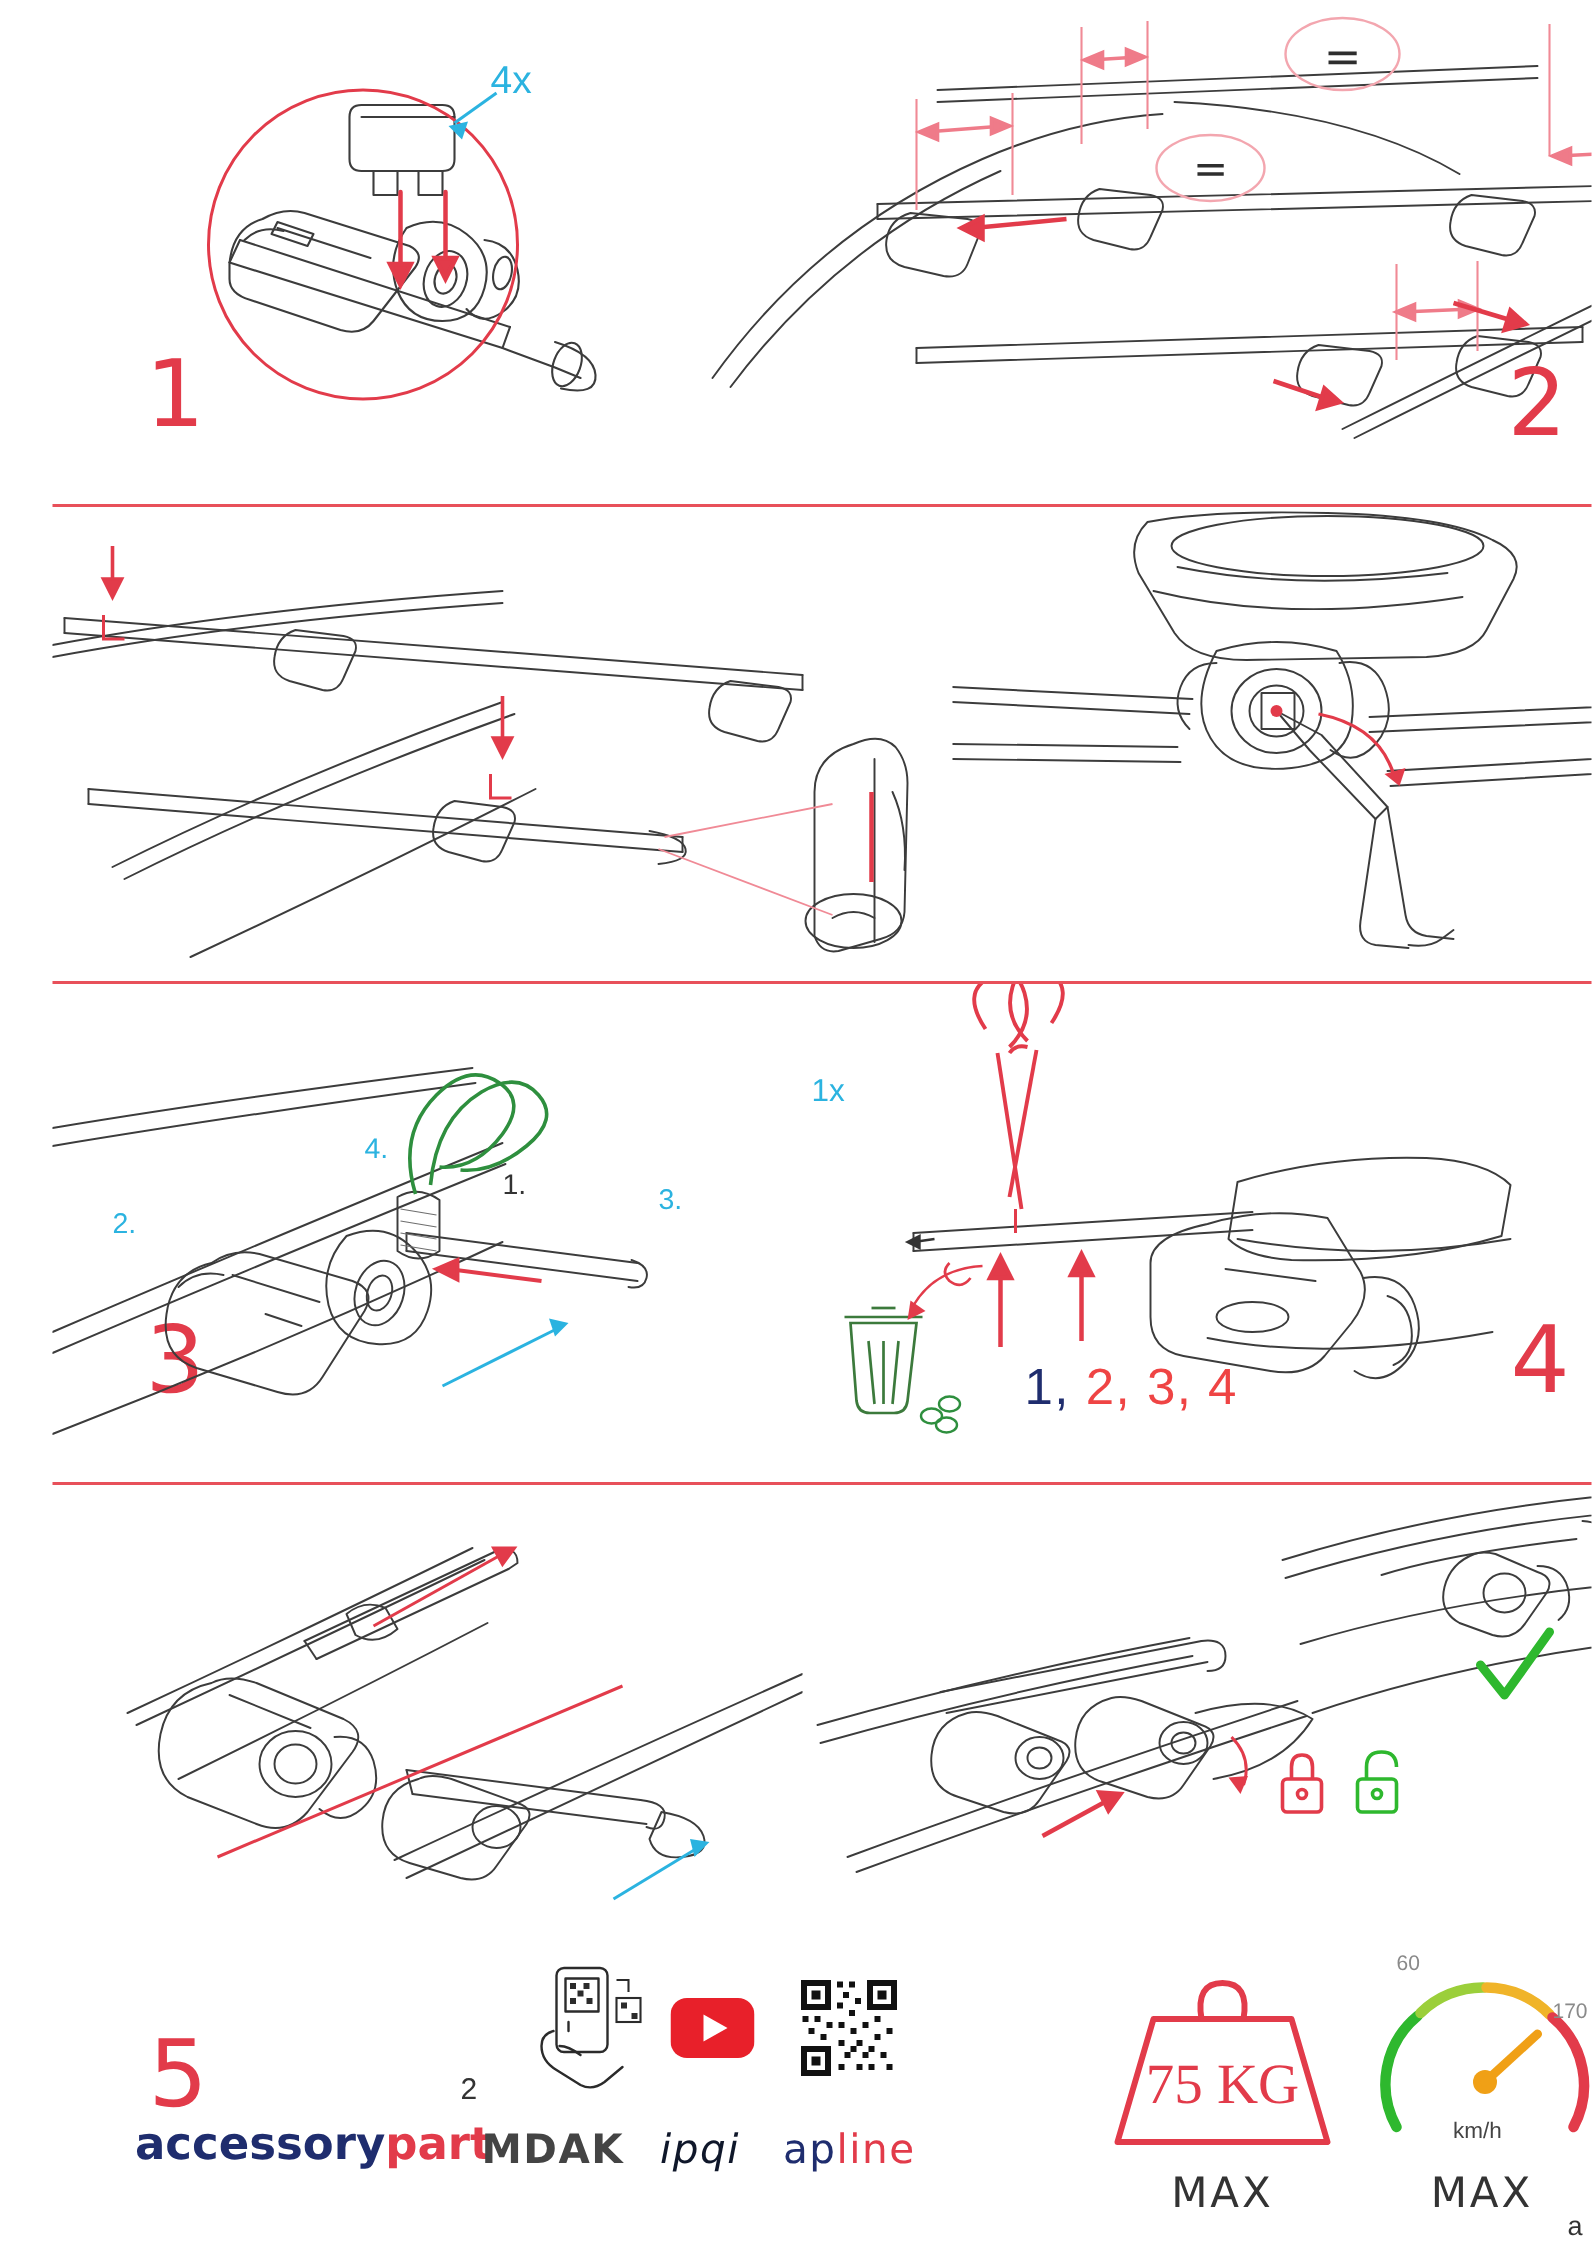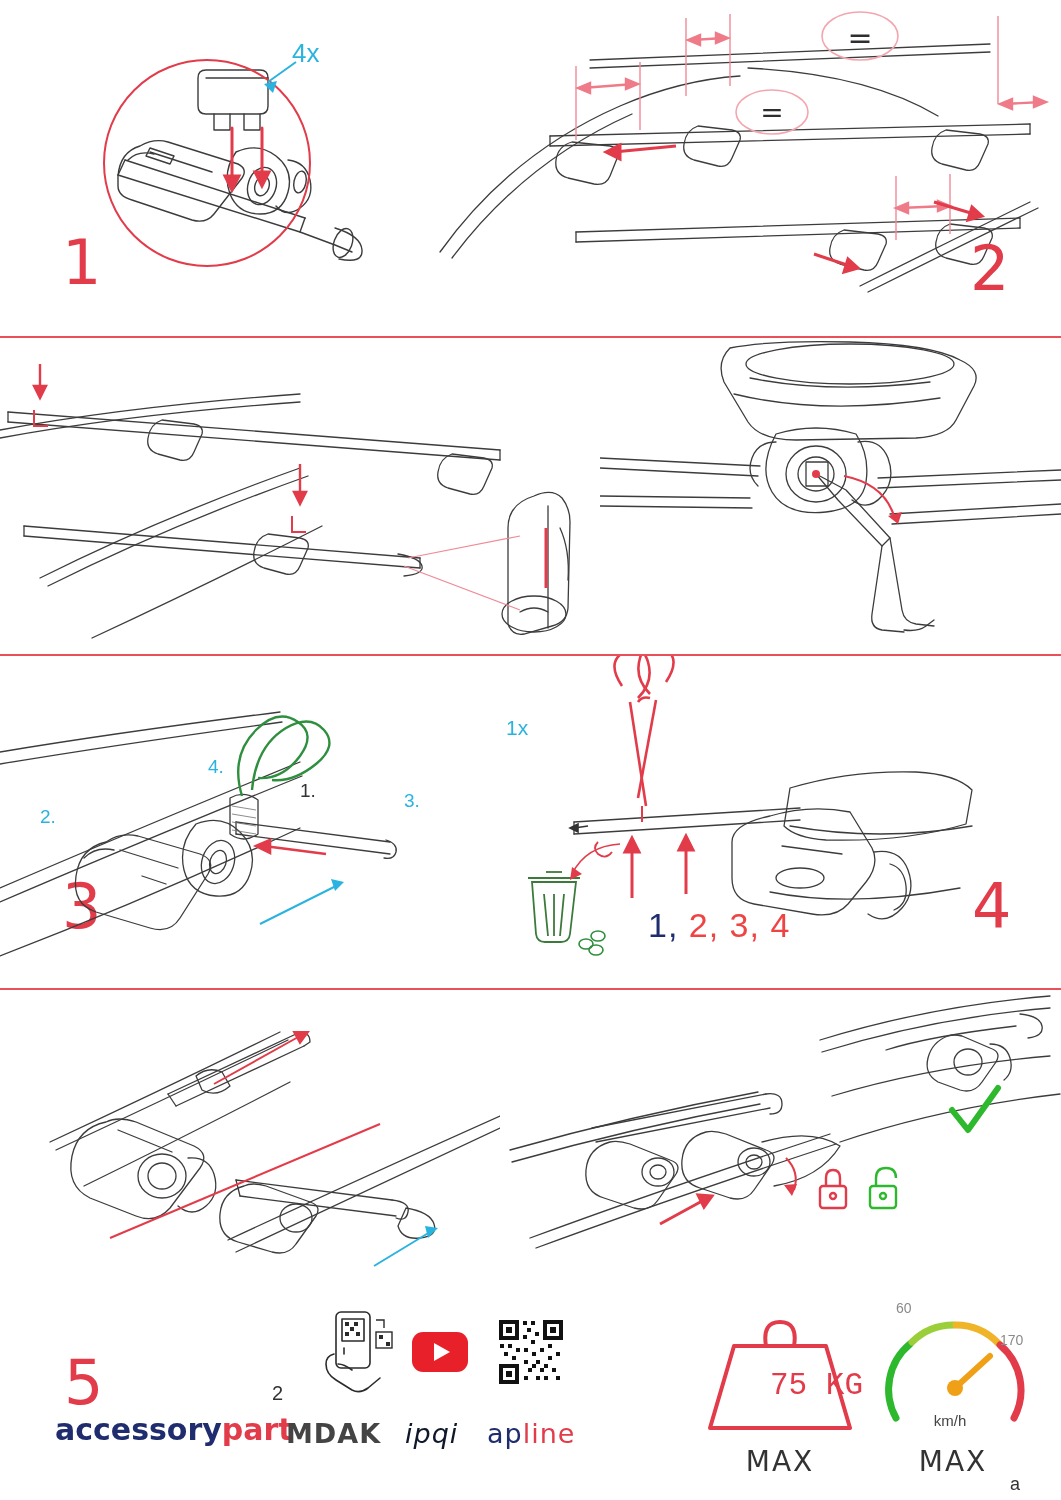--- a/index.html
+++ b/index.html
@@ -11,20 +11,21 @@
     font-family: "Liberation Sans", sans-serif;
     width: 1061px;
     height: 1500px;
     position: relative;
     overflow: hidden;
   }
   .sheet {
     position: absolute;
     inset: 0;
     background: #fff;
+    margin-left: 35px;
   }
   
   .divider {
     position: absolute;
     left: 0;
     width: 1061px;
     height: 2px;
     background: #e8505a;
   }
   
@@ -123,24 +124,24 @@
     font-size: 28px;
     letter-spacing: 2px;
     color: #333;
     font-family: "DejaVu Sans", sans-serif;
   }
   .weight-value {
     position: absolute;
     left: 697px;
     top: 78px;
     width: 166px;
-    text-align: right;
-    font-size: 31px;
+    text-align: center;
+    font-size: 38px;
     color: #e23b4a;
-    font-family: Liberation Mono, monospace;
+    font-family: Liberation Serif, serif;
   }
   .kmh {
     position: absolute;
     left: 905px;
     top: 122px;
     width: 90px;
     text-align: center;
     font-size: 15px;
     color: #444;
   }

